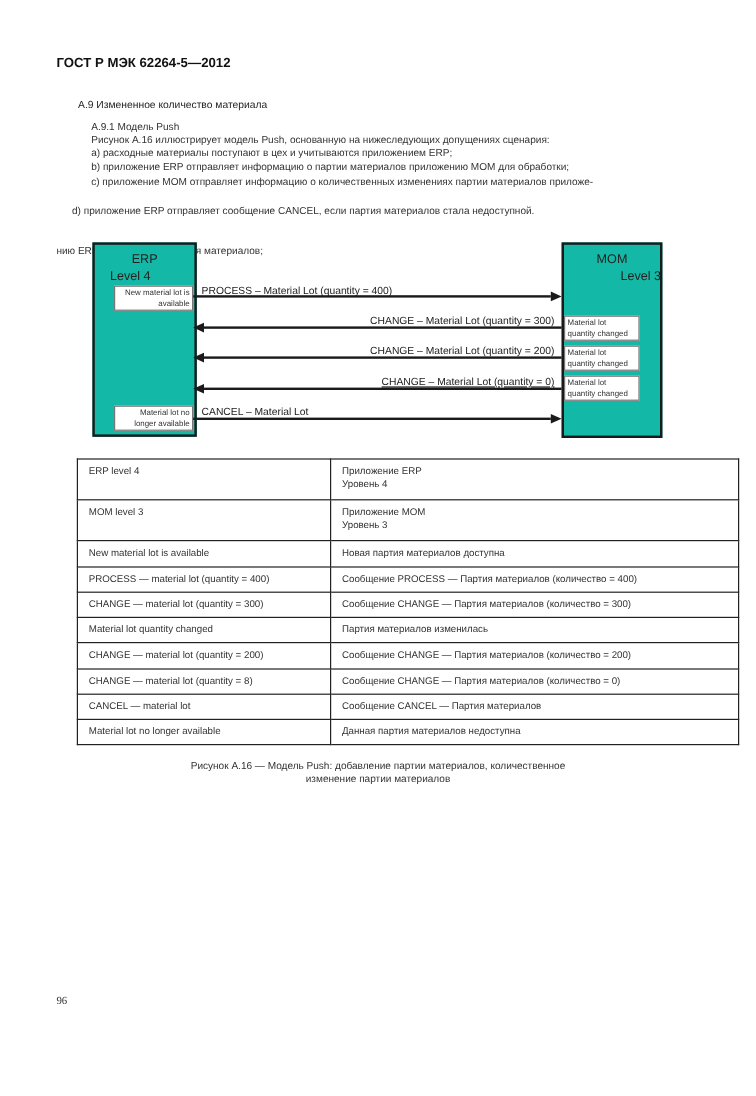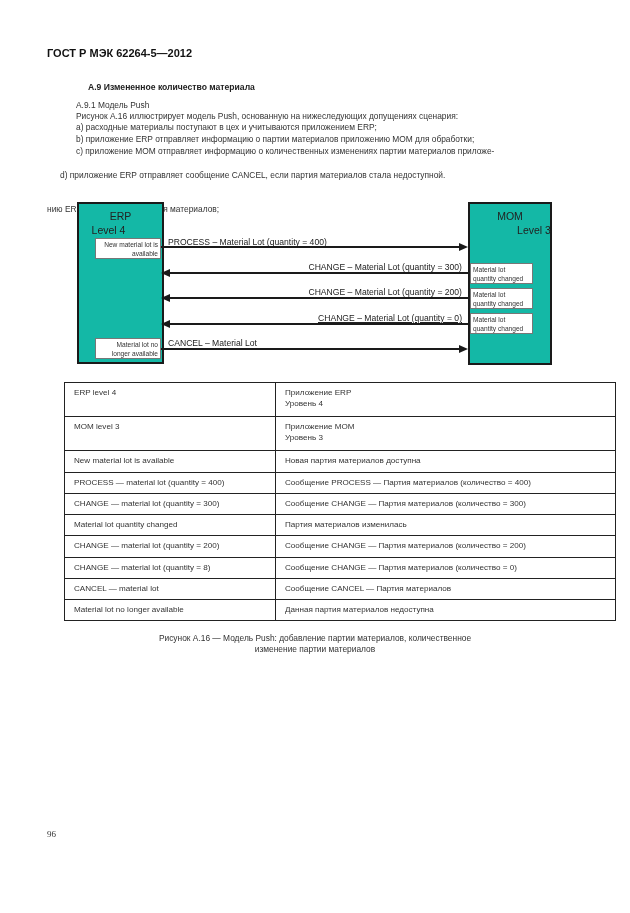--- a/index.html
+++ b/index.html
@@ -1,20 +1,20 @@
 <!DOCTYPE html>
 <html><head>
 <meta charset="utf-8">
 <style>
   html, body { margin:0; padding:0; background:#ffffff; }
   body { width:630px; height:913px; position:relative; overflow:hidden;
          font-family:"Liberation Sans", sans-serif; color:#222; }
   .abs { position:absolute; }
   .hdr { left:47px; top:47px; font-size:11px; font-weight:bold; color:#111; }
-  .sec { left:88px; top:82px; font-size:8.6px; font-weight:bold; color:#222; }
+  .sec { left:65px; top:82px; font-size:8.6px; font-weight:normal; color:#222; }
   .para { font-size:8.4px; color:#333; white-space:nowrap; line-height:11px; }
   .diag-box { border:2px solid #1a1a1a; background:#14b8a6; }
   .box-title { position:absolute; width:100%; text-align:center; font-size:10.5px; color:#222; line-height:13px; }
   .note { position:absolute; border:1px solid #777; background:#fff; font-size:6.6px; color:#333; line-height:9px; padding:1px 2px; box-sizing:border-box; }
   .note.r { text-align:right; }
   .line { position:absolute; height:2px; background:#1a1a1a; }
   .ahead-r { position:absolute; width:0; height:0; border-top:4px solid transparent; border-bottom:4px solid transparent; border-left:9px solid #1a1a1a; }
   .ahead-l { position:absolute; width:0; height:0; border-top:4px solid transparent; border-bottom:4px solid transparent; border-right:9px solid #1a1a1a; }
   .msg { position:absolute; font-size:8.6px; color:#222; white-space:nowrap; line-height:10px; }
   table.tr { position:absolute; left:52px; top:382px; width:552px; border-collapse:collapse;margin-left:12px; }

